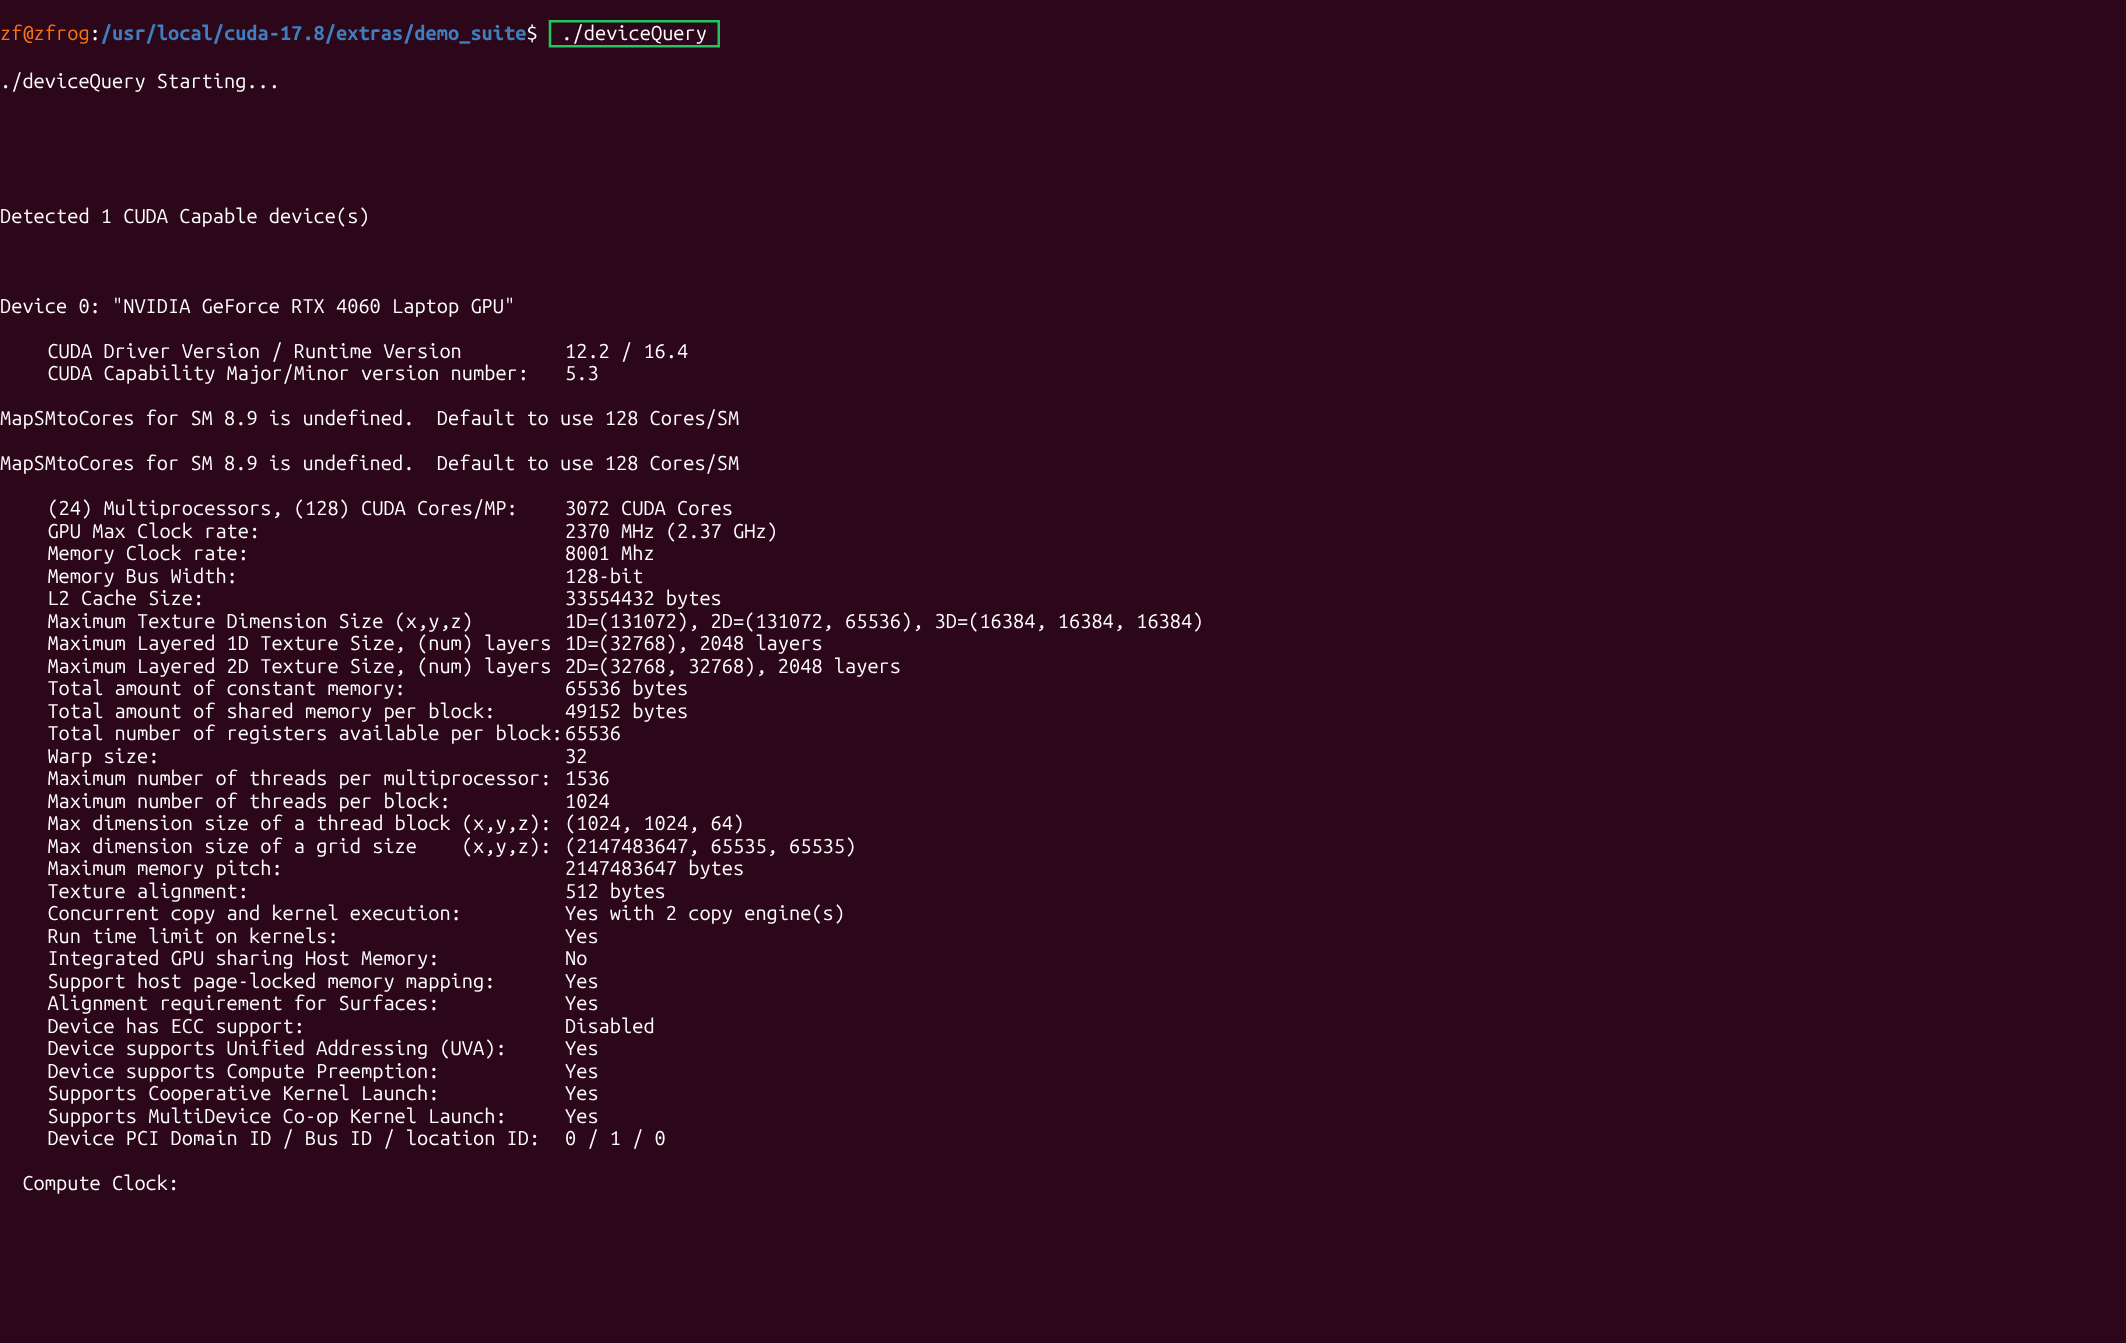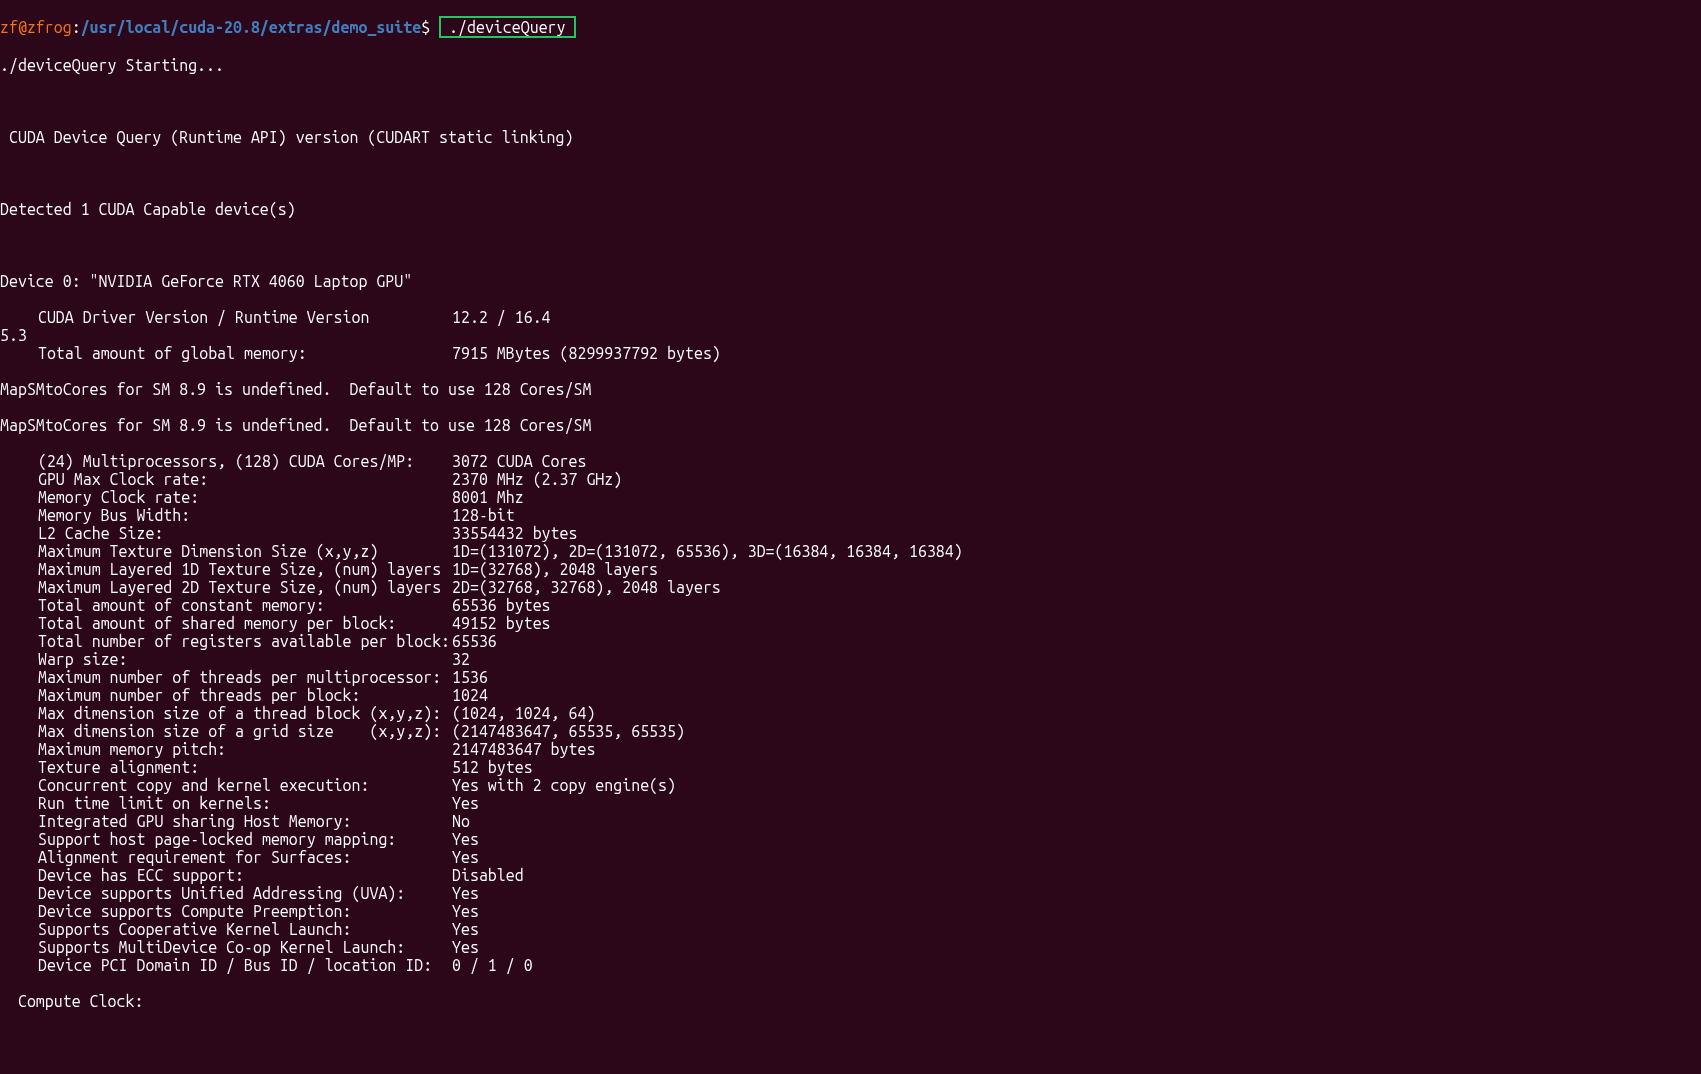--- a/index.html
+++ b/index.html
@@ -30,29 +30,28 @@
     vertical-align: top;
   }
   .row { display: block; }
   .kv { display: flex; }
   .k  { min-width: 432px; padding-left: 20px; }
 </style>
 </head>
 <body>
 
 <div class="terminal">
-<span class="row"><span class="prompt-user">zf@zfrog</span><span class="prompt-sep">:</span><span class="prompt-path">/usr/local/cuda-20.8/extras/demo_suite</span><span class="prompt-sep">$ </span><span class="cmd-box"><span>./deviceQuery</span></span></span>
+<span class="row"><span class="prompt-user">zf@zfrog</span><span class="prompt-sep">:</span><span class="prompt-path">/usr/local/cuda-17.8/extras/demo_suite</span><span class="prompt-sep">$ </span><span class="cmd-box"><span>./deviceQuery</span></span></span>
 <span class="row">./deviceQuery Starting...</span>
 <span class="row"> </span>
-<span class="row"> CUDA Device Query (Runtime API) version (CUDART static linking)</span>
 <span class="row"> </span>
 <span class="row">Detected 1 CUDA Capable device(s)</span>
 <span class="row"> </span>
 <span class="row">Device 0: "NVIDIA GeForce RTX 4060 Laptop GPU"</span>
-<div id="pre-rows-container"><span class="row kv"><span class="k">  CUDA Driver Version / Runtime Version</span><span>12.2 / 16.4</span></span><span class="row kv"><span>5.3</span></span><span class="row kv"><span class="k">  Total amount of global memory:</span><span>7915 MBytes (8299937792 bytes)</span></span></div>
+<div id="pre-rows-container"><span class="row kv"><span class="k">  CUDA Driver Version / Runtime Version</span><span>12.2 / 16.4</span></span><span class="row kv"><span class="k">  CUDA Capability Major/Minor version number:</span><span>5.3</span></span></div>
 <span class="row">MapSMtoCores for SM 8.9 is undefined.  Default to use 128 Cores/SM</span>
 <span class="row">MapSMtoCores for SM 8.9 is undefined.  Default to use 128 Cores/SM</span>
 <div id="rows-container"><span class="row kv"><span class="k">  (24) Multiprocessors, (128) CUDA Cores/MP:</span><span>3072 CUDA Cores</span></span><span class="row kv"><span class="k">  GPU Max Clock rate:</span><span>2370 MHz (2.37 GHz)</span></span><span class="row kv"><span class="k">  Memory Clock rate:</span><span>8001 Mhz</span></span><span class="row kv"><span class="k">  Memory Bus Width:</span><span>128-bit</span></span><span class="row kv"><span class="k">  L2 Cache Size:</span><span>33554432 bytes</span></span><span class="row kv"><span class="k">  Maximum Texture Dimension Size (x,y,z)</span><span>1D=(131072), 2D=(131072, 65536), 3D=(16384, 16384, 16384)</span></span><span class="row kv"><span class="k">  Maximum Layered 1D Texture Size, (num) layers</span><span>1D=(32768), 2048 layers</span></span><span class="row kv"><span class="k">  Maximum Layered 2D Texture Size, (num) layers</span><span>2D=(32768, 32768), 2048 layers</span></span><span class="row kv"><span class="k">  Total amount of constant memory:</span><span>65536 bytes</span></span><span class="row kv"><span class="k">  Total amount of shared memory per block:</span><span>49152 bytes</span></span><span class="row kv"><span class="k">  Total number of registers available per block:</span><span>65536</span></span><span class="row kv"><span class="k">  Warp size:</span><span>32</span></span><span class="row kv"><span class="k">  Maximum number of threads per multiprocessor:</span><span>1536</span></span><span class="row kv"><span class="k">  Maximum number of threads per block:</span><span>1024</span></span><span class="row kv"><span class="k">  Max dimension size of a thread block (x,y,z):</span><span>(1024, 1024, 64)</span></span><span class="row kv"><span class="k">  Max dimension size of a grid size    (x,y,z):</span><span>(2147483647, 65535, 65535)</span></span><span class="row kv"><span class="k">  Maximum memory pitch:</span><span>2147483647 bytes</span></span><span class="row kv"><span class="k">  Texture alignment:</span><span>512 bytes</span></span><span class="row kv"><span class="k">  Concurrent copy and kernel execution:</span><span>Yes with 2 copy engine(s)</span></span><span class="row kv"><span class="k">  Run time limit on kernels:</span><span>Yes</span></span><span class="row kv"><span class="k">  Integrated GPU sharing Host Memory:</span><span>No</span></span><span class="row kv"><span class="k">  Support host page-locked memory mapping:</span><span>Yes</span></span><span class="row kv"><span class="k">  Alignment requirement for Surfaces:</span><span>Yes</span></span><span class="row kv"><span class="k">  Device has ECC support:</span><span>Disabled</span></span><span class="row kv"><span class="k">  Device supports Unified Addressing (UVA):</span><span>Yes</span></span><span class="row kv"><span class="k">  Device supports Compute Preemption:</span><span>Yes</span></span><span class="row kv"><span class="k">  Supports Cooperative Kernel Launch:</span><span>Yes</span></span><span class="row kv"><span class="k">  Supports MultiDevice Co-op Kernel Launch:</span><span>Yes</span></span><span class="row kv"><span class="k">  Device PCI Domain ID / Bus ID / location ID:</span><span>0 / 1 / 0</span></span></div>
 <span class="row">  Compute Clock:</span>
 <span class="row"> </span>
 
 
 
 </div>
 

